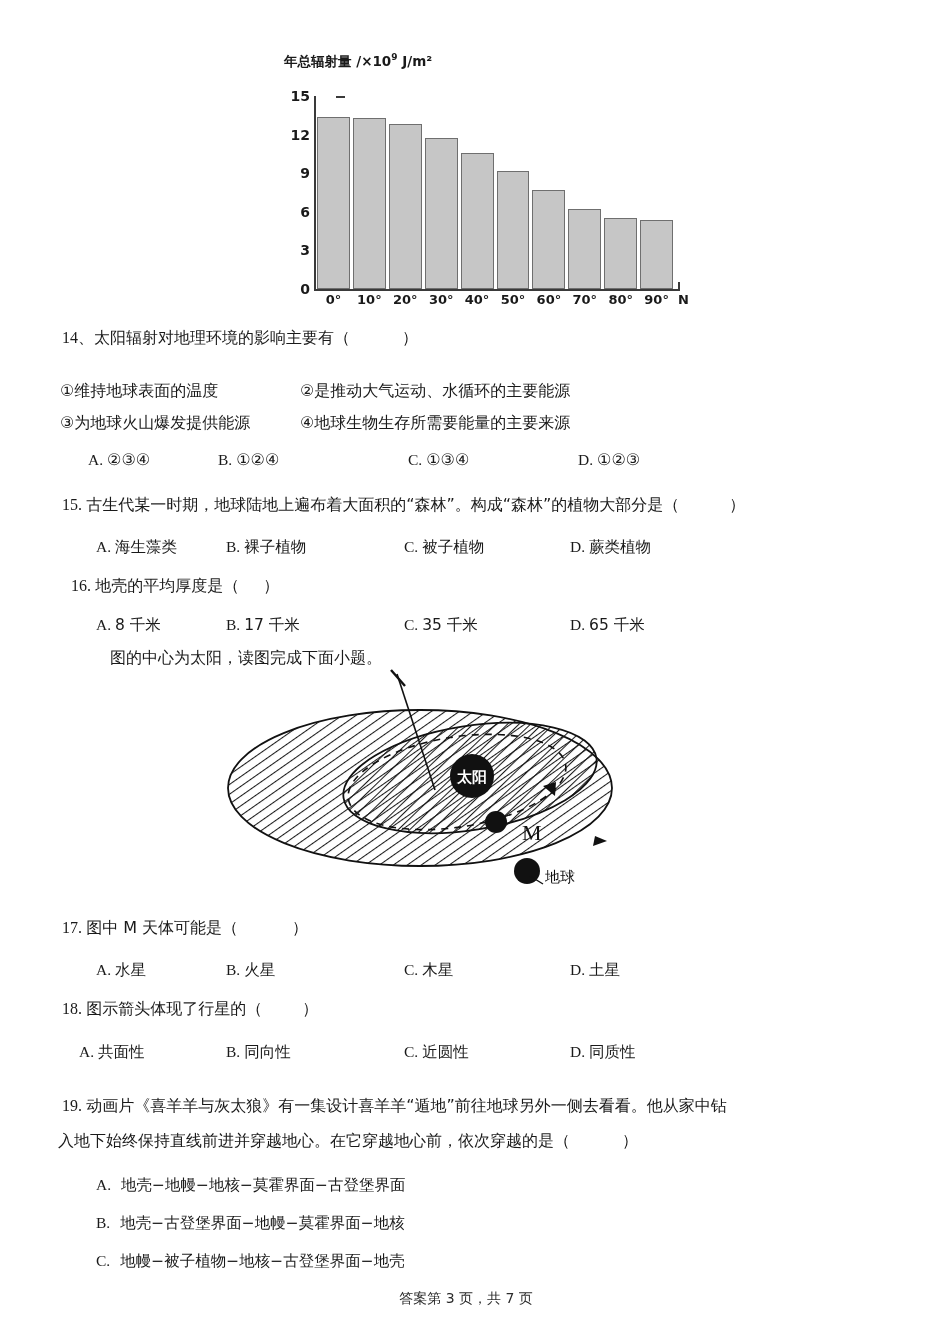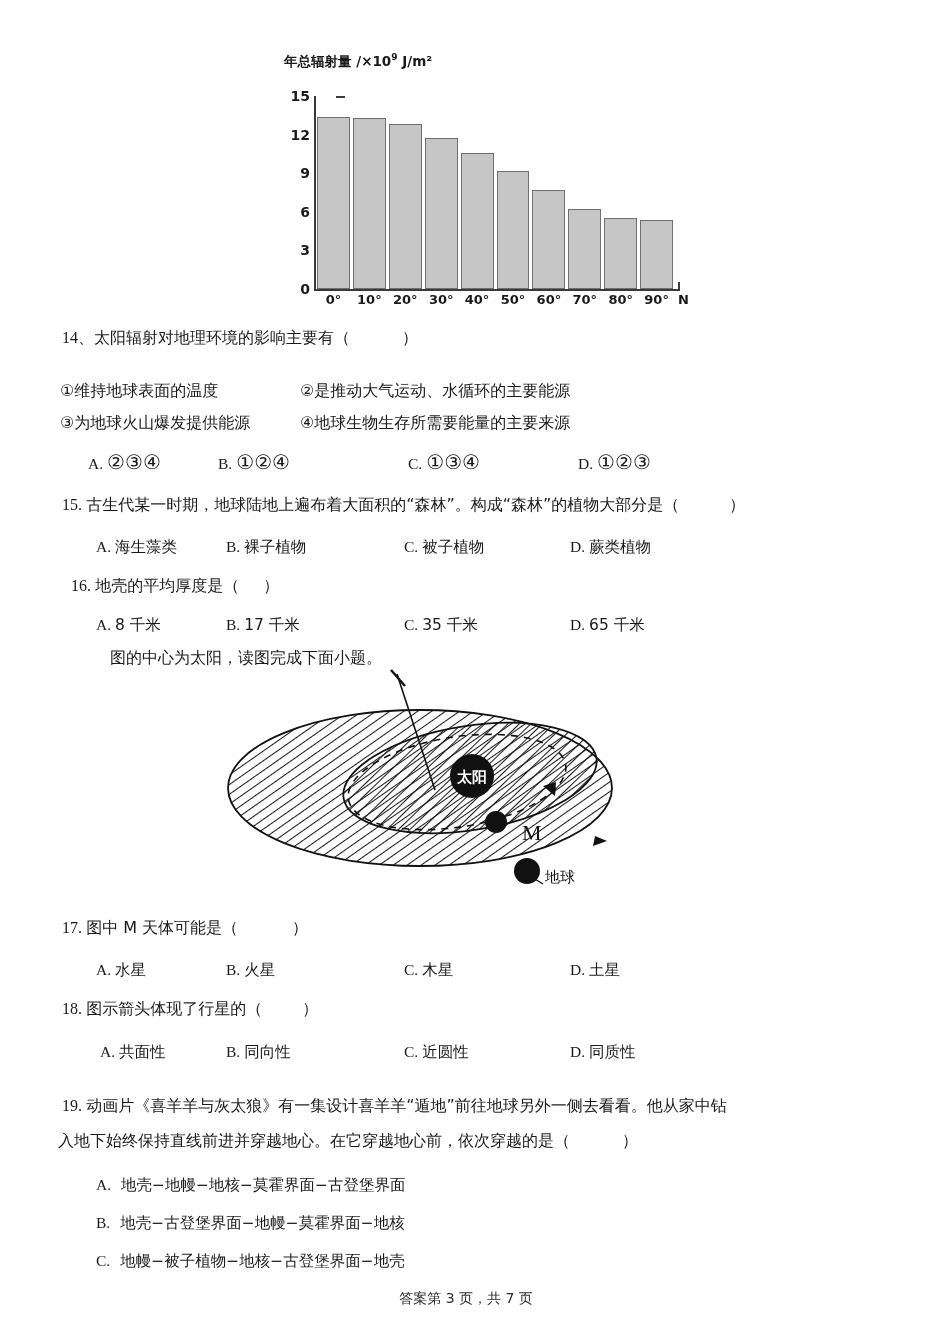--- a/index.html
+++ b/index.html
@@ -168,21 +168,21 @@
   .opt-letter {
     font-family: "Liberation Serif", serif;
     font-size: 15.5px;
   }
   .opt-text {
     font-family: "DejaVu Sans", "Liberation Sans", sans-serif;
     font-size: 15.5px;
   }
   .circnum {
     font-family: Liberation Serif, serif;
-    font-size: 20px;
+    font-size: 16px;
   }
 
   
   .diagram {
     position: absolute;
     left: 225px;
     top: 660px;
     width: 430px;
     height: 250px;
   }
@@ -402,21 +402,21 @@
   <div class="opt" style="left:570px; top:960px;">
     <span class="opt-letter">D.</span>
     <span class="opt-text">土星</span>
   </div>
 
   <div class="q" style="left:62px; top:1001px;">
     <span class="qnum">18.</span>
     <span class="cjk">图示箭头体现了行星的（</span><span class="cjk" style="padding-left:40px;">）</span>
   </div>
 
-  <div class="opt" style="left:100px; top:1042px;">
+  <div class="opt" style="left:79px; top:1042px;">
     <span class="opt-letter">A.</span>
     <span class="opt-text">共面性</span>
   </div>
   <div class="opt" style="left:226px; top:1042px;">
     <span class="opt-letter">B.</span>
     <span class="opt-text">同向性</span>
   </div>
   <div class="opt" style="left:404px; top:1042px;">
     <span class="opt-letter">C.</span>
     <span class="opt-text">近圆性</span>

